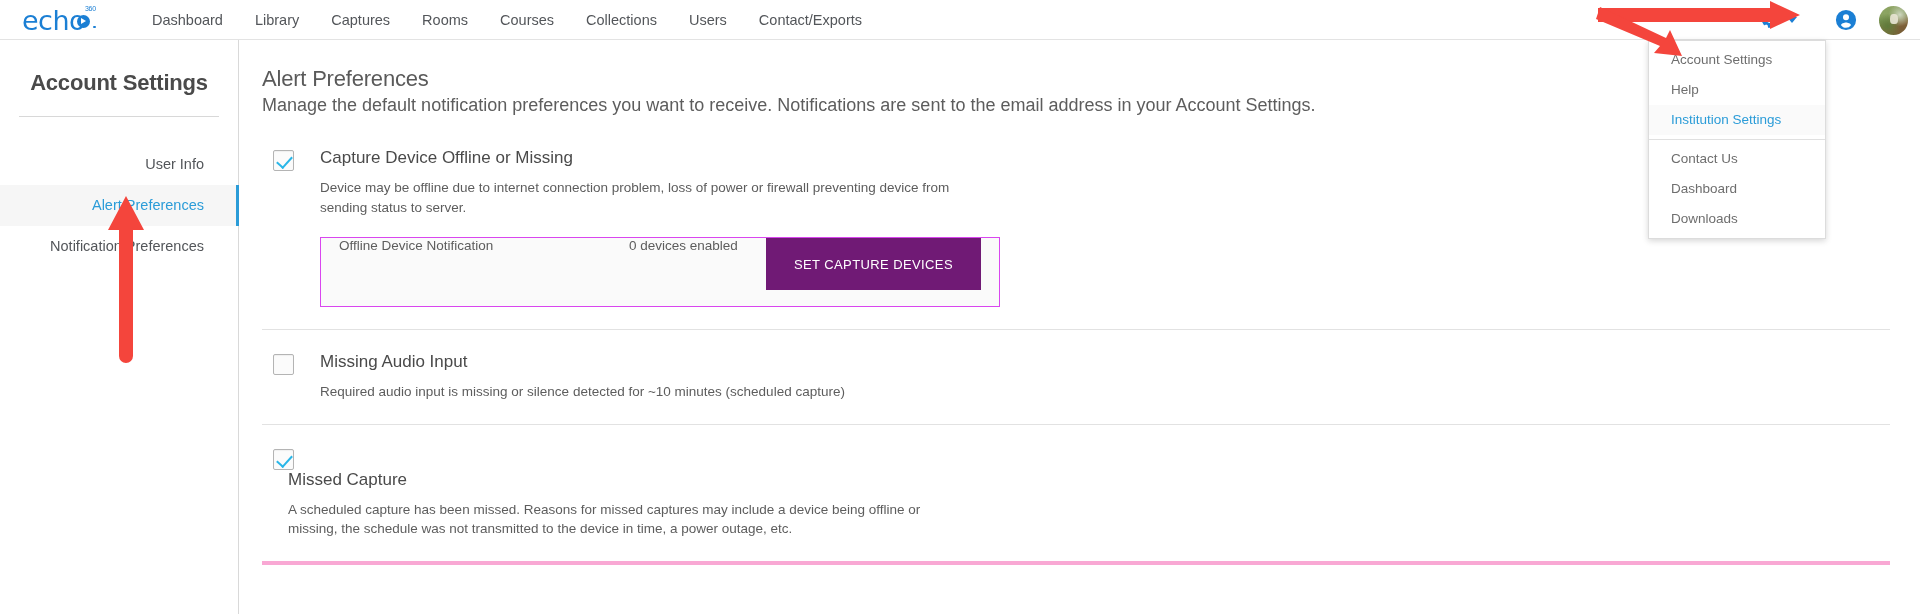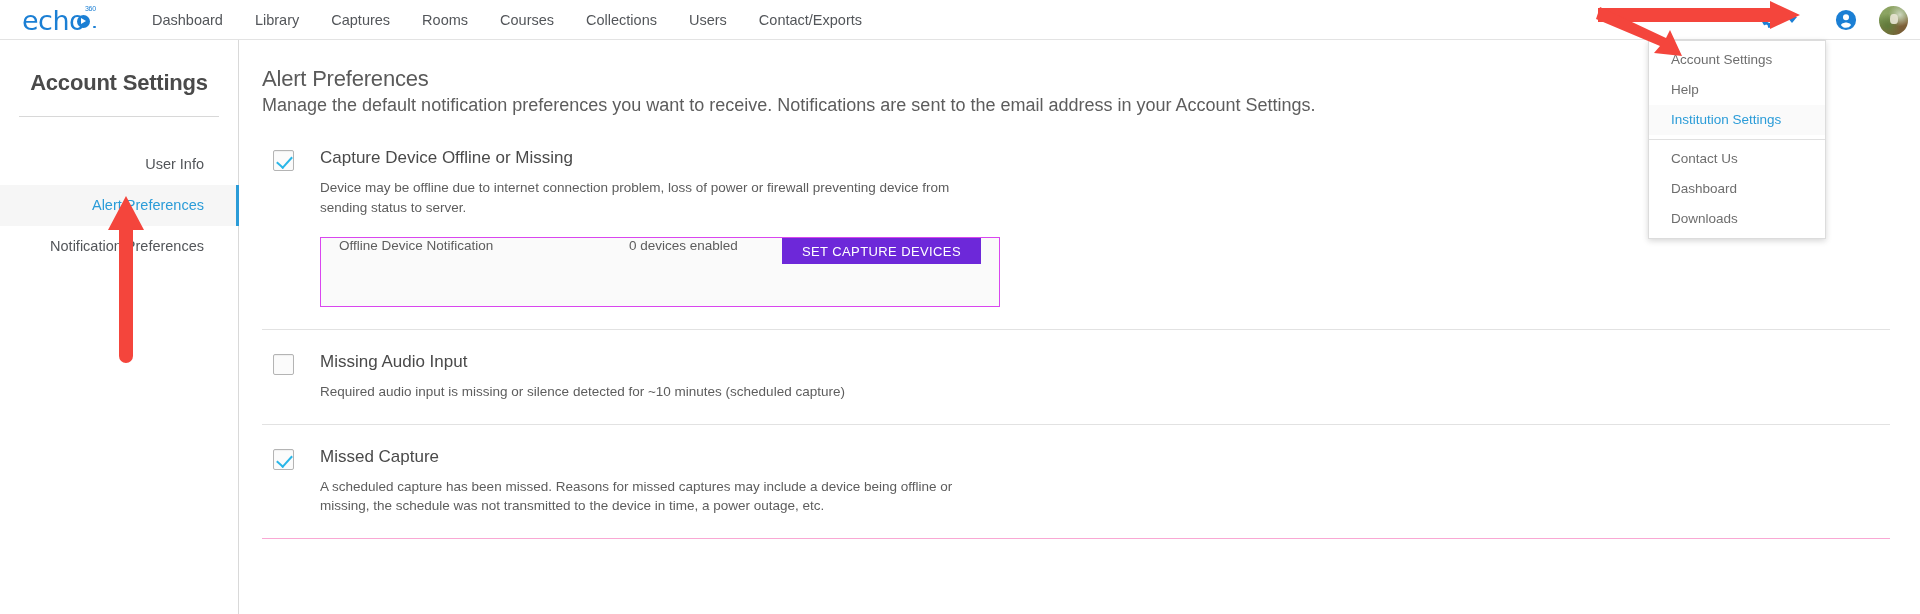--- a/index.html
+++ b/index.html
@@ -248,21 +248,21 @@
   }
 
   .pref-list { margin-top: 10px; }
 
   .pref {
     border-bottom: 1px solid #e2e2e2;
     padding: 22px 0 22px 0;
     display: flex;
     align-items: flex-start;
   }
-  .pref:last-child { border-bottom: 1px solid #f9a8d4; }
+  .pref:last-child { border-bottom: 4px solid #f9a8d4; flex-direction: column; }
 
   .checkbox {
     width: 21px; height: 21px;
     border: 1px solid #b4b4b4;
     border-radius: 2px;
     background: #fbfbfb;
     flex: 0 0 auto;
     margin-top: 2px;
     margin-left: 11px;
     position: relative;
@@ -307,28 +307,28 @@
     font-size: 13.5px;
     color: #5d5d5d;
     width: 290px;
   }
   .device-count {
     font-size: 13.5px;
     color: #5d5d5d;
     flex: 1 1 auto;
   }
   .btn-primary {
-    background: #6d28d9;
+    background: #701a75;
     color: #ffffff;
     border: none;
     font-family: "Liberation Sans", sans-serif;
     font-size: 13px;
     letter-spacing: 0.4px;
-    height: 26px;
-    padding: 0 20px;
+    height: 52px;
+    padding: 0 28px;
     cursor: pointer;
     white-space: nowrap;
   }
 
   
   .annot {
     position: absolute;
     pointer-events: none;
     z-index: 40;
   }

